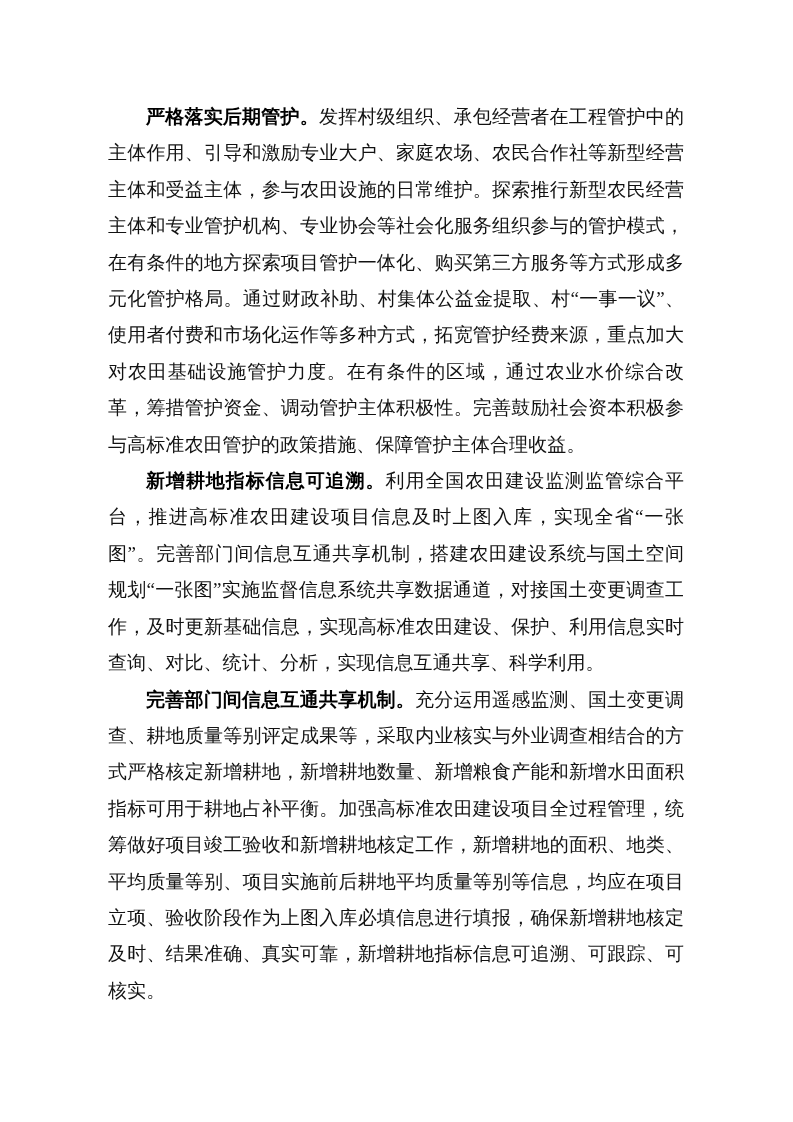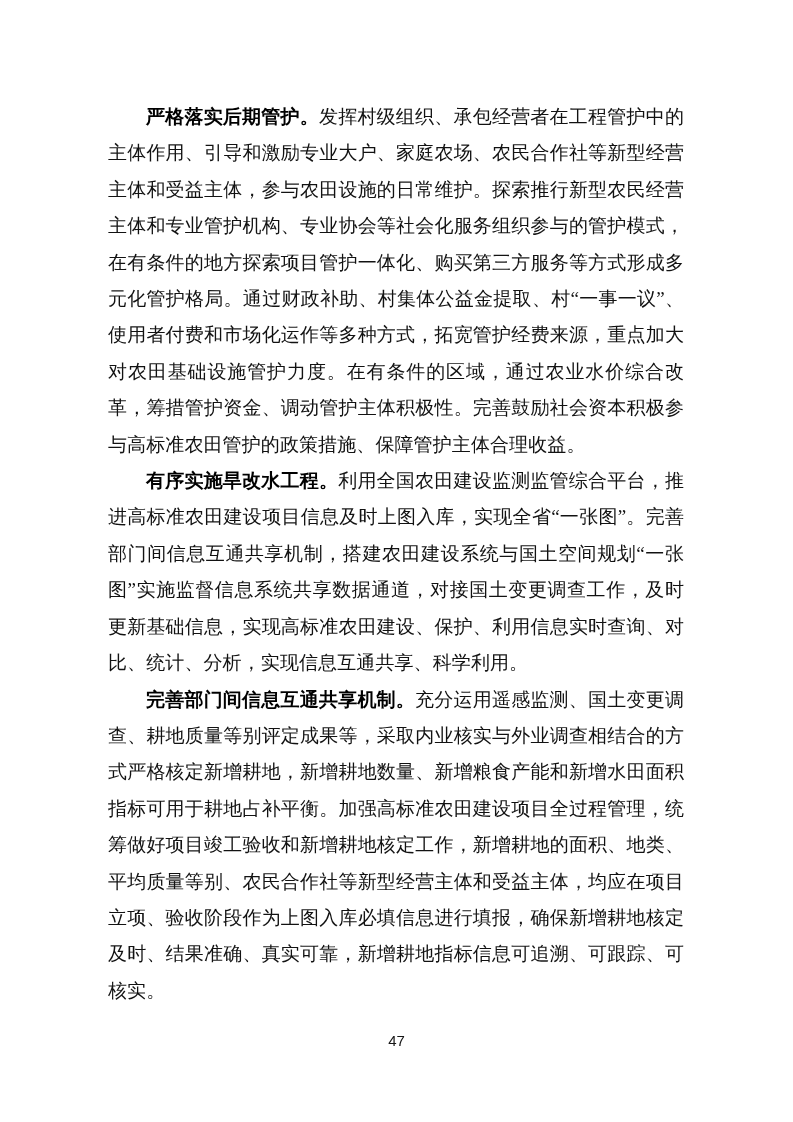--- a/index.html
+++ b/index.html
@@ -51,20 +51,19 @@
   }
 </style>
 </head>
 <body>
 
 <div class="sheet">
   <div class="content">
 
     <p class="para"><span class="lead">严格落实后期管护。</span><span class="body-text">发挥村级组织、承包经营者在工程管护中的主体作用、引导和激励专业大户、家庭农场、农民合作社等新型经营主体和受益主体，参与农田设施的日常维护。探索推行新型农民经营主体和专业管护机构、专业协会等社会化服务组织参与的管护模式，在有条件的地方探索项目管护一体化、购买第三方服务等方式形成多元化管护格局。通过财政补助、村集体公益金提取、村“一事一议”、使用者付费和市场化运作等多种方式，拓宽管护经费来源，重点加大对农田基础设施管护力度。在有条件的区域，通过农业水价综合改革，筹措管护资金、调动管护主体积极性。完善鼓励社会资本积极参与高标准农田管护的政策措施、保障管护主体合理收益。</span></p>
 
-    <p class="para"><span class="lead">有序实施旱改水工程。</span><span class="body-text">利用全国农田建设监测监管综合平台，推进高标准农田建设项目信息及时上图入库，实现全省“一张图”。完善部门间信息互通共享机制，搭建农田建设系统与国土空间规划“一张图”实施监督信息系统共享数据通道，对接国土变更调查工作，及时更新基础信息，实现高标准农田建设、保护、利用信息实时查询、对比、统计、分析，实现信息互通共享、科学利用。</span></p>
+    <p class="para"><span class="lead">新增耕地指标信息可追溯。</span><span class="body-text">利用全国农田建设监测监管综合平台，推进高标准农田建设项目信息及时上图入库，实现全省“一张图”。完善部门间信息互通共享机制，搭建农田建设系统与国土空间规划“一张图”实施监督信息系统共享数据通道，对接国土变更调查工作，及时更新基础信息，实现高标准农田建设、保护、利用信息实时查询、对比、统计、分析，实现信息互通共享、科学利用。</span></p>
 
-    <p class="para"><span class="lead">完善部门间信息互通共享机制。</span><span class="body-text">充分运用遥感监测、国土变更调查、耕地质量等别评定成果等，采取内业核实与外业调查相结合的方式严格核定新增耕地，新增耕地数量、新增粮食产能和新增水田面积指标可用于耕地占补平衡。加强高标准农田建设项目全过程管理，统筹做好项目竣工验收和新增耕地核定工作，新增耕地的面积、地类、平均质量等别、农民合作社等新型经营主体和受益主体，均应在项目立项、验收阶段作为上图入库必填信息进行填报，确保新增耕地核定及时、结果准确、真实可靠，新增耕地指标信息可追溯、可跟踪、可核实。</span></p>
+    <p class="para"><span class="lead">完善部门间信息互通共享机制。</span><span class="body-text">充分运用遥感监测、国土变更调查、耕地质量等别评定成果等，采取内业核实与外业调查相结合的方式严格核定新增耕地，新增耕地数量、新增粮食产能和新增水田面积指标可用于耕地占补平衡。加强高标准农田建设项目全过程管理，统筹做好项目竣工验收和新增耕地核定工作，新增耕地的面积、地类、平均质量等别、项目实施前后耕地平均质量等别等信息，均应在项目立项、验收阶段作为上图入库必填信息进行填报，确保新增耕地核定及时、结果准确、真实可靠，新增耕地指标信息可追溯、可跟踪、可核实。</span></p>
 
   </div>
 
-  <div class="page-number">47</div>
 </div>
 
 </body></html>

